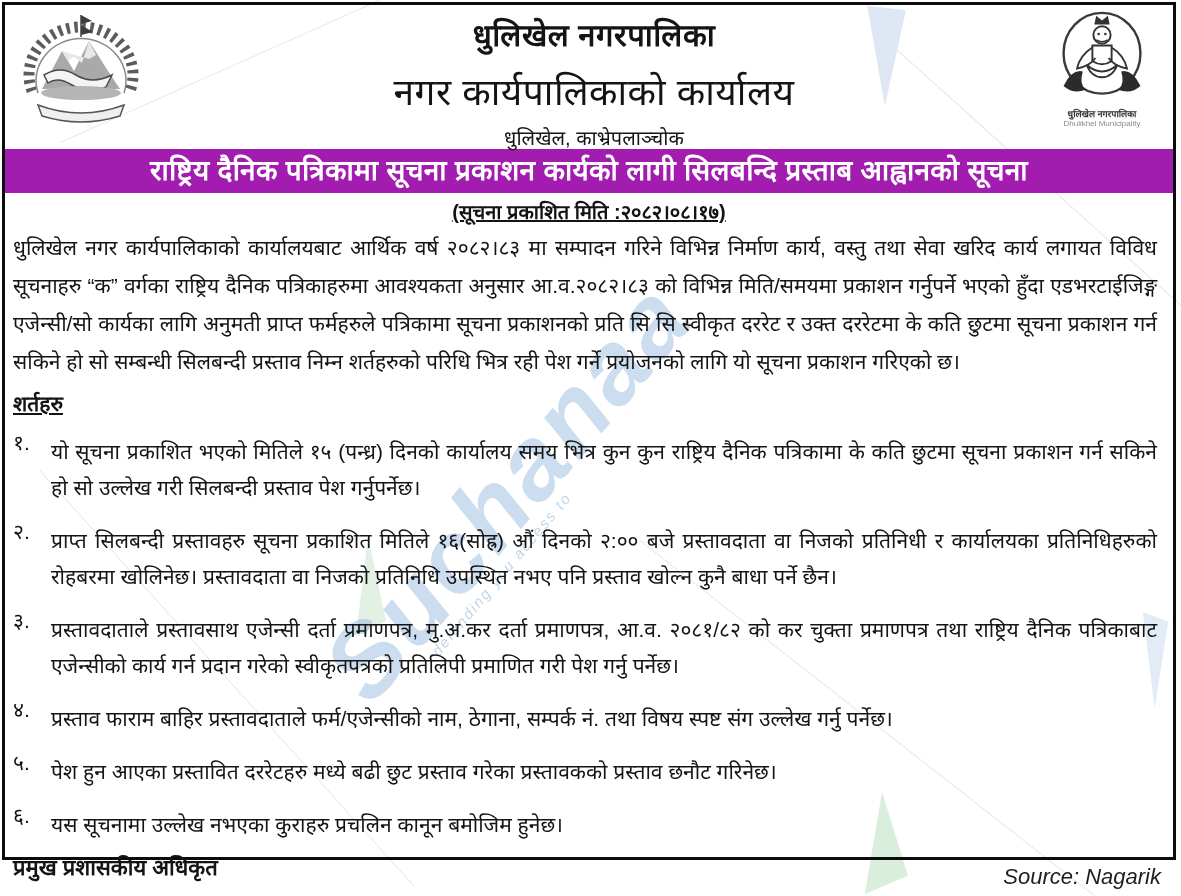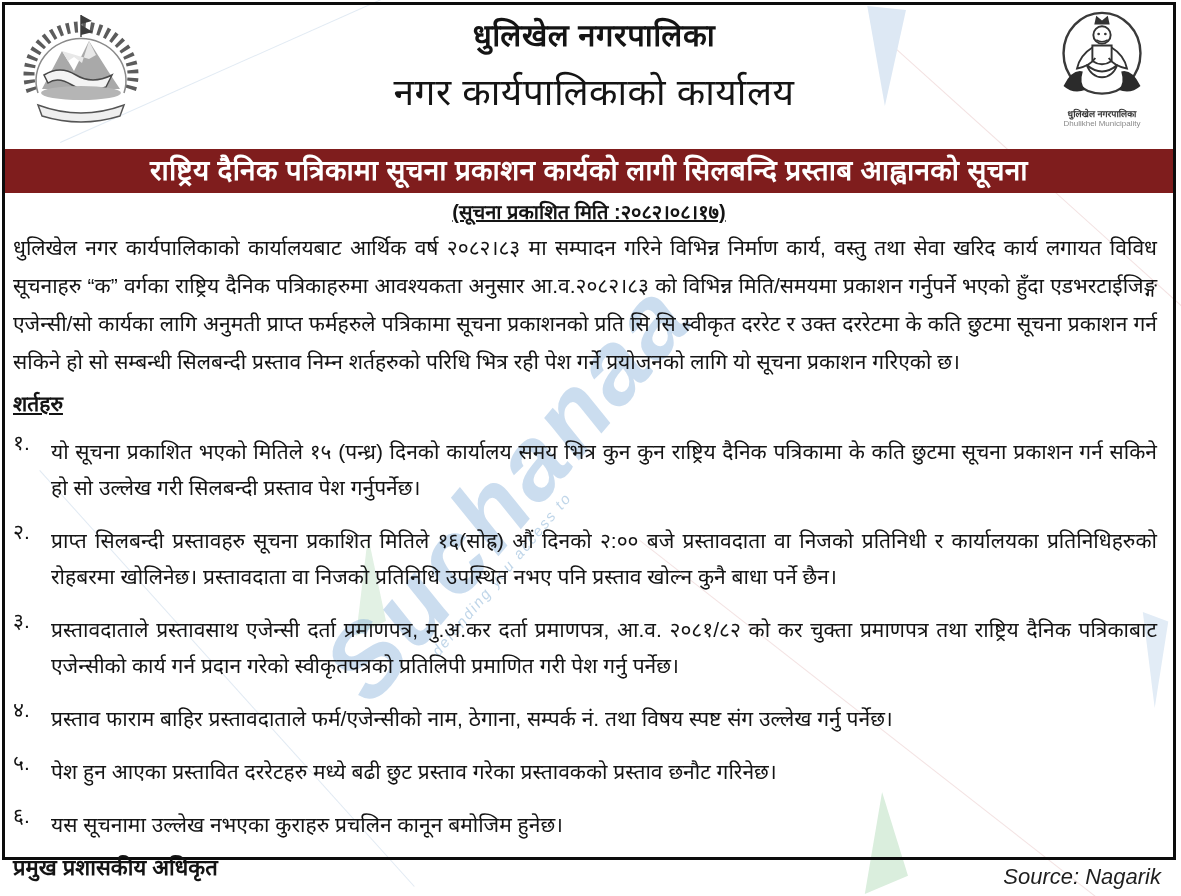--- a/index.html
+++ b/index.html
@@ -48,21 +48,21 @@
   .logo-right svg{display:block;margin:0 auto;}
   .right-logo-cap1{font-size:9px;font-weight:bold;color:#333;line-height:10px;}
   .right-logo-cap2{font-size:8px;color:#8a8a8a;line-height:10px;}
   .header-center{flex:1;text-align:center;}
   .title1{font-size:31px;font-weight:bold;margin-top:4px;letter-spacing:0.5px;}
   .title2{font-size:37px;font-weight:normal;margin-top:10px;letter-spacing:0.5px;}
   .title3{font-size:20px;margin-top:8px;}
 
   
   .banner{
-    background:#7f1d1d;color:#ffffff;text-align:center;
+    background:#a21caf;color:#ffffff;text-align:center;
     font-size:28px;font-weight:bold;line-height:30px;padding:7px 4px;letter-spacing:0.3px;
   }
 
   .date-line{text-align:center;font-size:20px;font-weight:600;margin-top:5px;text-decoration:underline;}
 
   
   .content{padding:4px 16px 0 8px;font-size:21px;}
   .paragraph{text-align:justify;line-height:38px;}
   .terms-heading{font-weight:bold;text-decoration:underline;font-size:21px;margin:8px 0 8px 0;}
   .terms{list-style:none;margin:0;padding:0;}
@@ -107,20 +107,21 @@
         <path d="M46,42 L52,52 L58,48 L66,54 L73,32 L80,46 L73,50 Z" fill="#e8e8e8"></path>
         <path d="M28,66 q16,-10 32,0 q16,10 36,0 l-6,12 q-18,8 -34,-2 q-14,-9 -24,-2 z" fill="#f4f4f4" stroke="#4a4a4a" stroke-width="1.5"></path>
         <ellipse cx="65" cy="84" rx="40" ry="7" fill="#b5b5b5"></ellipse>
         <path d="M22,96 q43,16 86,0 l-4,11 q-39,12 -78,0 z" fill="#efefef" stroke="#555" stroke-width="1.5"></path>
       </svg>
     </span>
 
     <div class="header-center">
       <div class="title1">धुलिखेल नगरपालिका</div>
       <div class="title2">नगर कार्यपालिकाको कार्यालय</div>
+      <div class="title3">धुलिखेल, काभ्रेपलाञ्चोक</div>
     </div>
 
     <span class="logo-right">
       <svg viewBox="0 0 120 104" width="122" height="100" aria-hidden="true">
         <ellipse cx="60" cy="46" rx="40" ry="42" fill="none" stroke="#3a3a3a" stroke-width="2.5"></ellipse>
         <path d="M52,16 h16 l-2,-9 -6,5 -6,-5 z" fill="#333"></path>
         <circle cx="60" cy="27" r="9" fill="none" stroke="#333" stroke-width="2"></circle>
         <circle cx="56.5" cy="26" r="1.4" fill="#333"></circle>
         <circle cx="63.5" cy="26" r="1.4" fill="#333"></circle>
         <path d="M54,32 q6,4 12,0" fill="none" stroke="#333" stroke-width="1.6"></path>

